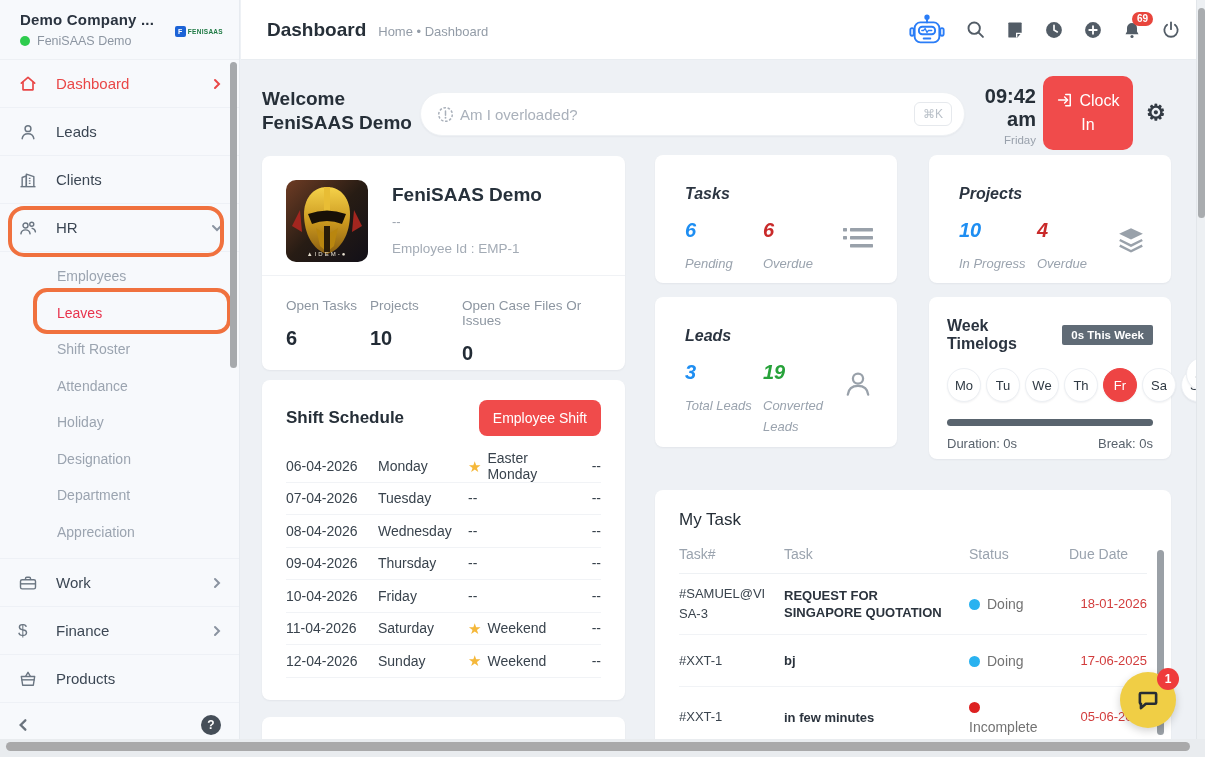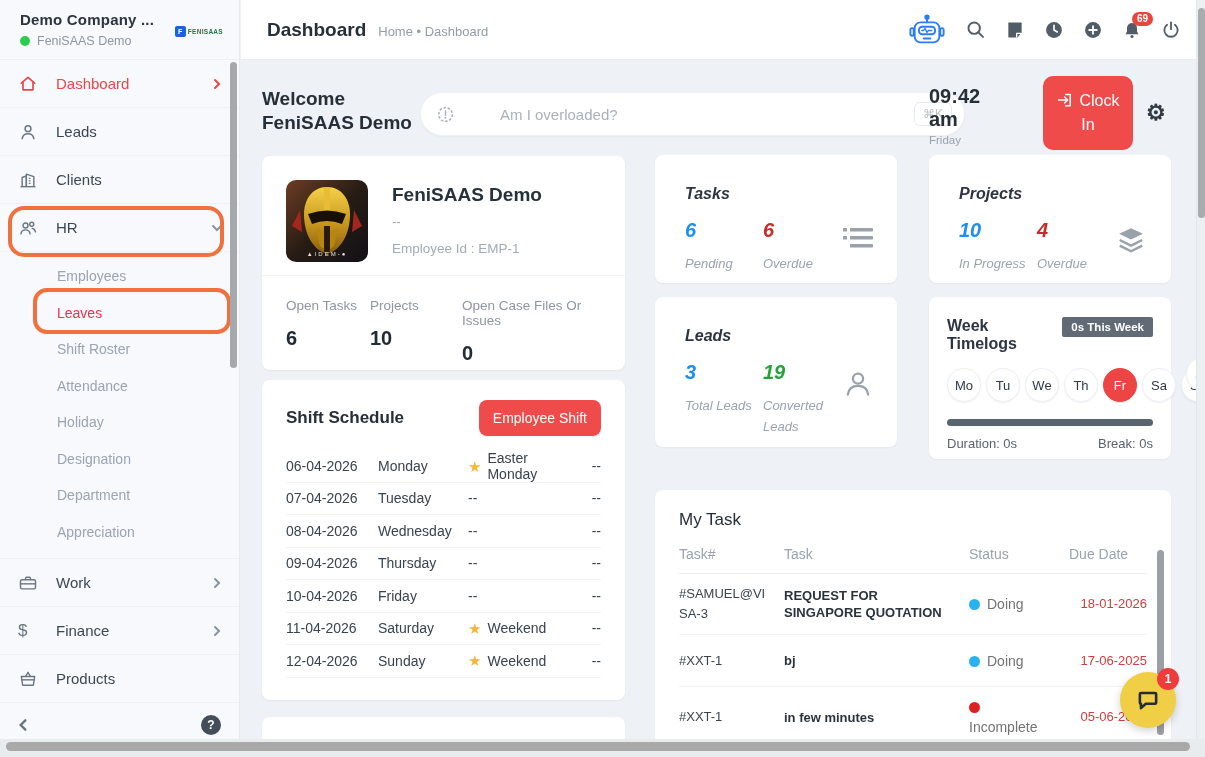--- a/index.html
+++ b/index.html
@@ -42,25 +42,25 @@
   .header-icons { margin-left:auto; margin-right:24px; display:flex; align-items:center; gap:19px; }
   .hicon { color:#525c66; cursor:pointer; position:relative; }
   .badge-69 { position:absolute; top:-8px; left:10px; background:#e8453c; color:#fff; font-size:10px; font-weight:bold; border-radius:8px; padding:2px 5px; line-height:1; }
 
   
   #main { position:absolute; left:241px; top:60px; width:964px; height:697px; }
   .card { position:absolute; background:#fff; border-radius:8px; box-shadow:0 1px 2px rgba(16,24,40,.05); }
 
   
   .welcome { position:absolute; left:21px; top:27px; font-size:19px; font-weight:bold; color:#262f38; line-height:24px; }
-  .search-pill { position:absolute; left:179px; top:32px; width:545px; height:44px; background:#fff; border:1px solid #eef1f4; border-radius:22px; display:flex; align-items:center; padding:0 12px 0 16px; box-shadow:0 1px 2px rgba(16,24,40,.04);gap:40px; }
+  .search-pill { position:absolute; left:179px; top:32px; width:545px; height:44px; background:#fff; border:1px solid #eef1f4; border-radius:22px; display:flex; align-items:center; padding:0 12px 0 16px; box-shadow:0 1px 2px rgba(16,24,40,.04); }
   .search-pill input { border:none; outline:none; flex:1; font-size:15px; color:#49525c; margin-left:6px; font-family:"Liberation Sans",sans-serif; background:transparent; }
   .search-pill input::placeholder { color:#aab1bb; }
   .kbd { border:1px solid #e6e9ed; border-radius:6px; padding:4px 8px; font-size:12px; color:#b9c0c8; }
-  .time-block { position:absolute; left:688px; top:25px; width:64px; text-align:left; }
+  .time-block { position:absolute; left:731px; top:25px; width:64px; text-align:right; }
   .time-big { font-size:20px; font-weight:bold; color:#262f38; line-height:23px; }
   .time-day { font-size:11.5px; color:#99a1ac; margin-top:3px; }
   .clockin-btn { position:absolute; left:802px; top:16px; width:90px; height:74px; background:#f04b4b; border:none; border-radius:10px; color:#fff; font-size:16px; font-family:"Liberation Sans",sans-serif; cursor:pointer; padding:10px 10px; line-height:24px; }
   .clockin-btn svg { display:inline-block; vertical-align:-3px; margin-right:5px; }
   .gear { position:absolute; left:905px; top:40px; font-size:22px; color:#333b44; cursor:pointer; font-weight:bold; }
 
   
   #profile-card { left:21px; top:96px; width:363px; height:214px; }
   .profile-top { display:flex; padding:24px; gap:24px; height:119px; }
   .avatar { width:82px; height:82px; border-radius:10px; overflow:hidden; flex-shrink:0; }
@@ -80,21 +80,21 @@
   .card-title { font-size:16px; font-weight:bold; color:#2b3440; }
   .stat-row { display:flex; margin-top:16px; }
   .num-col { width:90px; }
   .num { font-size:20px; font-weight:bold; line-height:22px; }
   .num.blue { color:#1e8ef2; } .num.red { color:#c92a2a; } .num.green { color:#27a23a; }
   .num-label { font-size:13px; color:#9aa3ae; margin-top:12px; line-height:21px; width:78px; }
   .stat-icon { margin-left:auto; color:#99a1aa; align-self:flex-start; margin-top:6px; }
 
   
   #timelogs-card { left:688px; top:237px; width:242px; height:162px; padding:20px 18px; overflow:visible; }
-  .tl-head { display:flex; align-items:flex-start; gap:16px; }
+  .tl-head { display:flex; align-items:center; gap:16px; }
   .tl-badge { background:#606b76; color:#fff; font-size:11.5px; font-weight:bold; border-radius:2px; padding:4px 9px; white-space:nowrap; }
   .days-row { display:flex; gap:5px; margin-top:15px; }
   .day-circle { width:34px; height:34px; border-radius:50%; background:#fff; border:1px solid #edf0f4; box-shadow:0 1px 2px rgba(16,24,40,.06); font-size:13px; color:#2f3943; display:flex; align-items:center; justify-content:center; flex-shrink:0; cursor:pointer; }
   .day-circle.active { background:#ee4444; border-color:#ee4444; color:#fff; }
   .tl-bar { margin-top:17px; width:206px; height:7px; background:#59646e; border-radius:4px; }
   .tl-foot { display:flex; justify-content:space-between; margin-top:10px; font-size:13px; color:#59626c; }
 
   
   #shift-card { left:21px; top:320px; width:363px; height:320px; padding:20px 24px; }
   .shift-head { display:flex; align-items:center; justify-content:space-between; }

